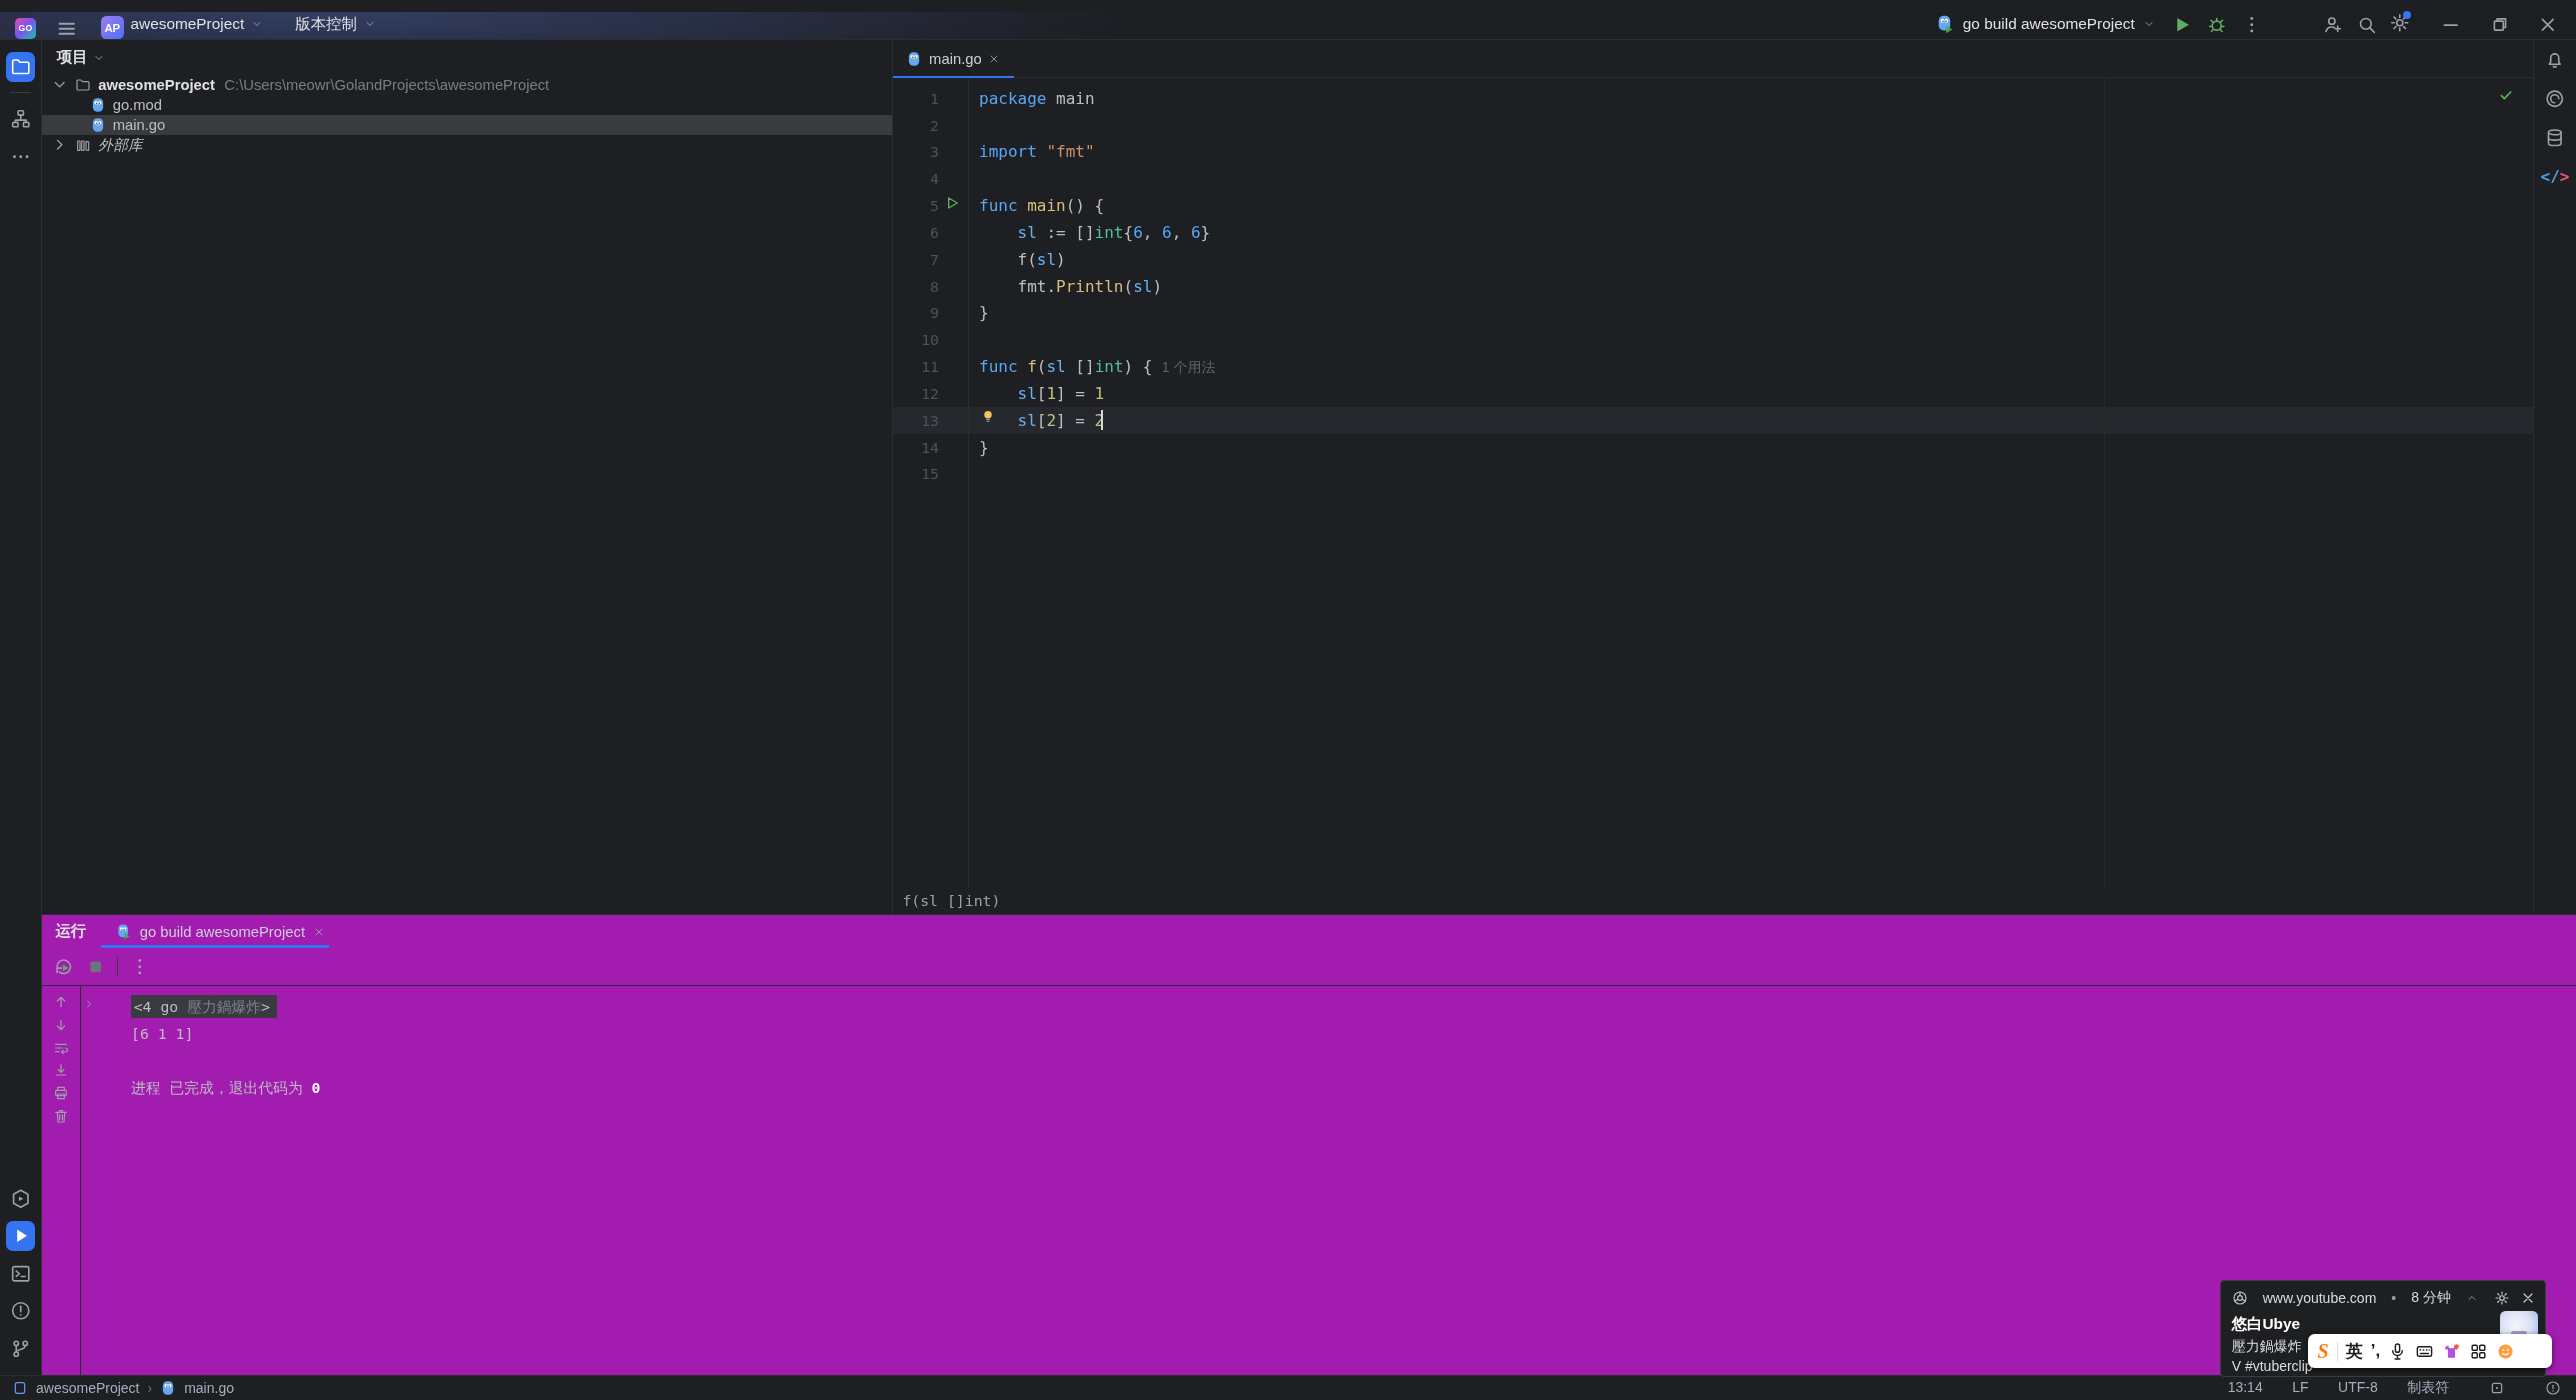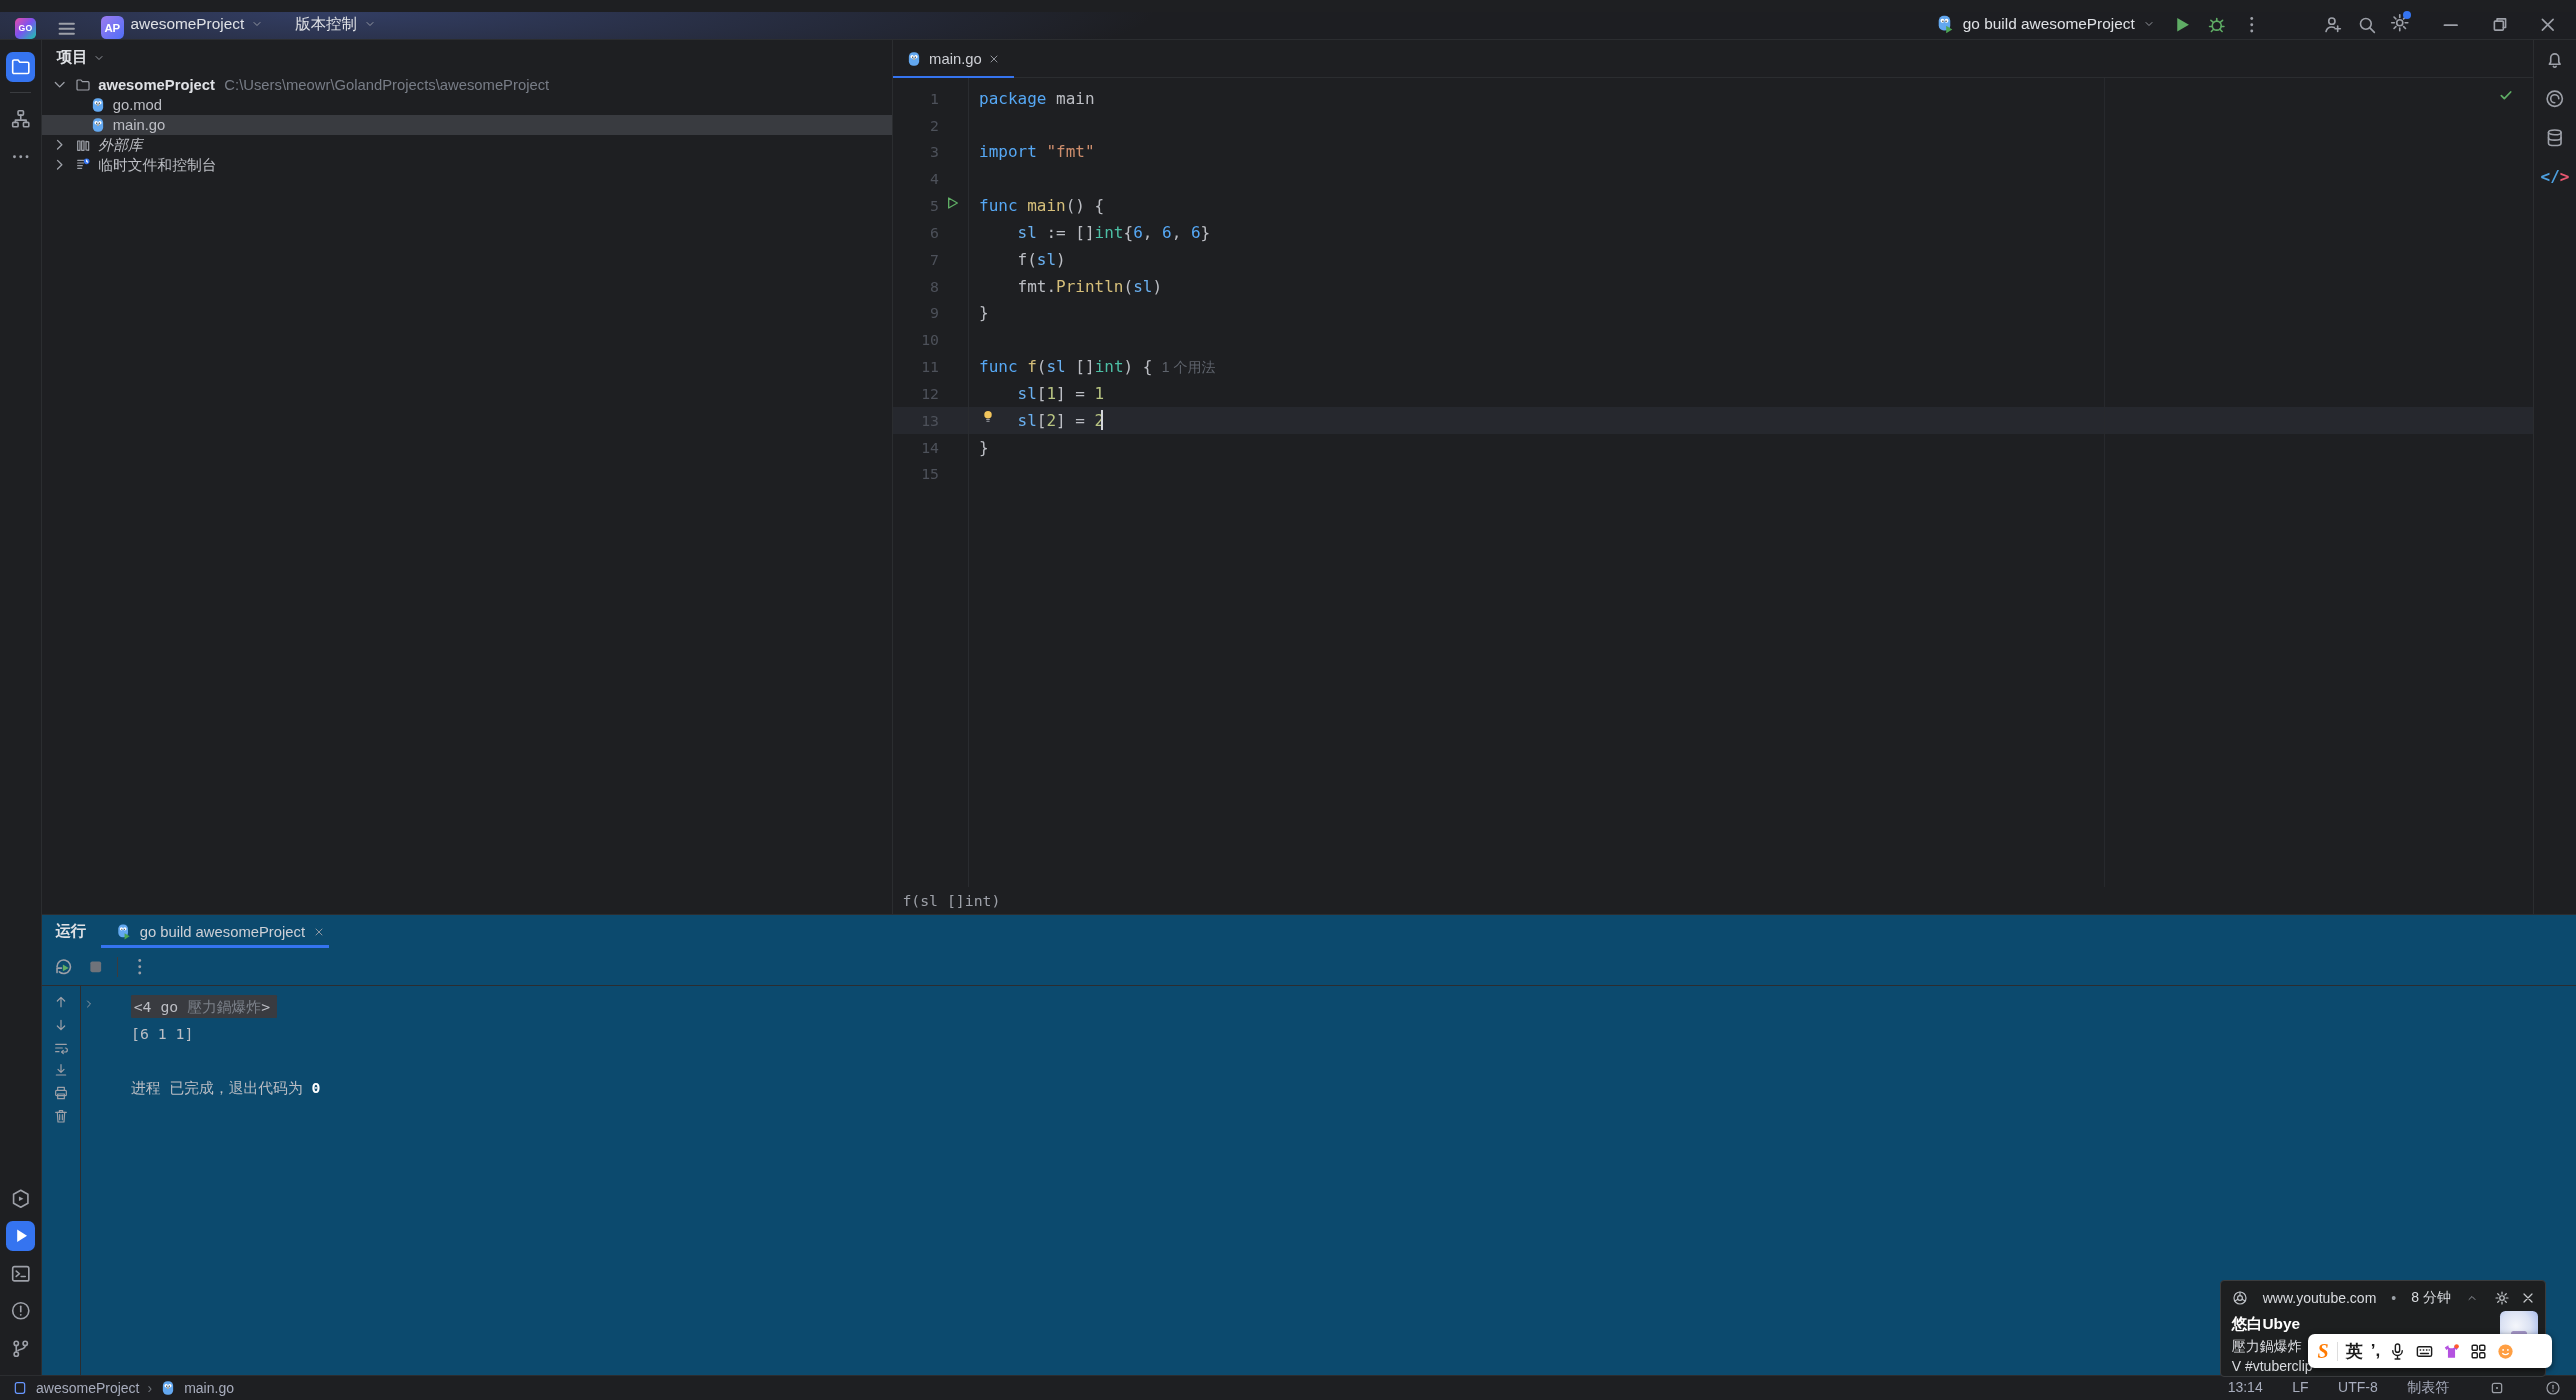--- a/index.html
+++ b/index.html
@@ -61,21 +61,21 @@
   .tk-pl{color:#bcbec4}.tk-dim{color:#7b8089}.tk-out{color:#bcbec4}
   .tk-sys{color:#bcbec4}.tk-sysb{color:#ffffff;font-weight:bold}
   .hint{color:#5f646d;font-size:14px;font-family:"Liberation Sans",sans-serif;margin-left:9.4px}
   .caret{position:absolute;width:2px;height:20px;background:#d4d6db}
   .gutter-run{position:absolute;left:51px;width:20px;height:20px}
   .gutter-bulb{position:absolute;left:87px;width:20px;height:23px}
   .edcheck{position:absolute;right:19px;top:9.4px}
   .ctxbar{position:absolute;left:0;right:0;bottom:0;height:27px;line-height:27px;padding-left:9.4px;font-size:14.8px;color:#9da0a8;font-family:"DejaVu Sans Mono",monospace}
 
   
-  .runpanel{position:absolute;left:42px;top:914px;width:2534px;height:461px;border-top:1.3px solid #2b2d30;background:#0c4a6e}
+  .runpanel{position:absolute;left:42px;top:914px;width:2534px;height:461px;border-top:1.3px solid #2b2d30;background:#a21caf}
   .runhead{position:relative;height:33px;display:flex;align-items:center}
   .runtitle{font-size:15.4px;font-weight:bold;color:#dfe1e5;margin-left:13.4px}
   .runtab{display:flex;align-items:center;gap:8px;margin-left:29.5px;font-size:14.8px;color:#ced0d6}
   .runtab-underline{position:absolute;left:59px;bottom:0;width:228px;height:2.7px;background:var(--accent,#3574f0)}
   .runtools{height:38px;display:flex;align-items:center;gap:10.7px;padding-left:10.7px;border-bottom:1.3px solid #2b2d30}
   .vdiv{width:1.3px;height:20px;background:#3a3c40}
   .congutter{position:absolute;left:0;top:70px;bottom:0;width:39px;border-right:1.3px solid #2b2d30;display:flex;flex-direction:column;align-items:center;padding-top:9.4px;gap:6.7px}
   .console{position:absolute;left:39px;top:70px;right:0;bottom:0;font-family:"DejaVu Sans Mono",monospace;font-size:14.8px}
   .con-row{position:absolute;left:0;right:0;height:27px;line-height:27px;white-space:pre}
   .con-text{margin-left:50px}
@@ -348,35 +348,20 @@
           </span>
           <span class="ic sm">
             <svg viewBox="0 0 24 24">
               <rect x="4" y="6" width="3.5" height="14"></rect>
               <rect x="10" y="6" width="3.5" height="14"></rect>
               <path d="M16.5 6.5l4 .8V20l-4-.8z"></path>
             </svg>
           </span>
           <span class="tlabel">外部库</span>
         </div>
-        <div class="trow" style="padding-left: 9.4px;">
-          <span class="ic tchev">
-            <svg viewBox="0 0 24 24">
-              <path d="M9 6l6 6-6 6"></path>
-            </svg>
-          </span>
-          <span class="ic sm">
-            <svg viewBox="0 0 24 24">
-              <path d="M4 5h9M4 9h9M4 13h7M4 17h6"></path>
-              <circle cx="17.5" cy="6.5" r="4.2" fill="#3574f0" stroke="none"></circle>
-              <path d="M17.5 4.6v2l1.4 1" stroke="#fff"></path>
-            </svg>
-          </span>
-          <span class="tlabel">临时文件和控制台</span>
-        </div>
       </div>
   </aside>
 
   <section class="editor">
     <div class="tabbar">
       <div class="tab active">
         <span class="ic sm">
             <svg viewBox="0 0 24 28">
               <rect x="3" y="2" width="18" height="24" rx="8" fill="#63a8f0" stroke="none"></rect>
               <circle cx="8.8" cy="10" r="3" fill="#fff" stroke="none"></circle>

